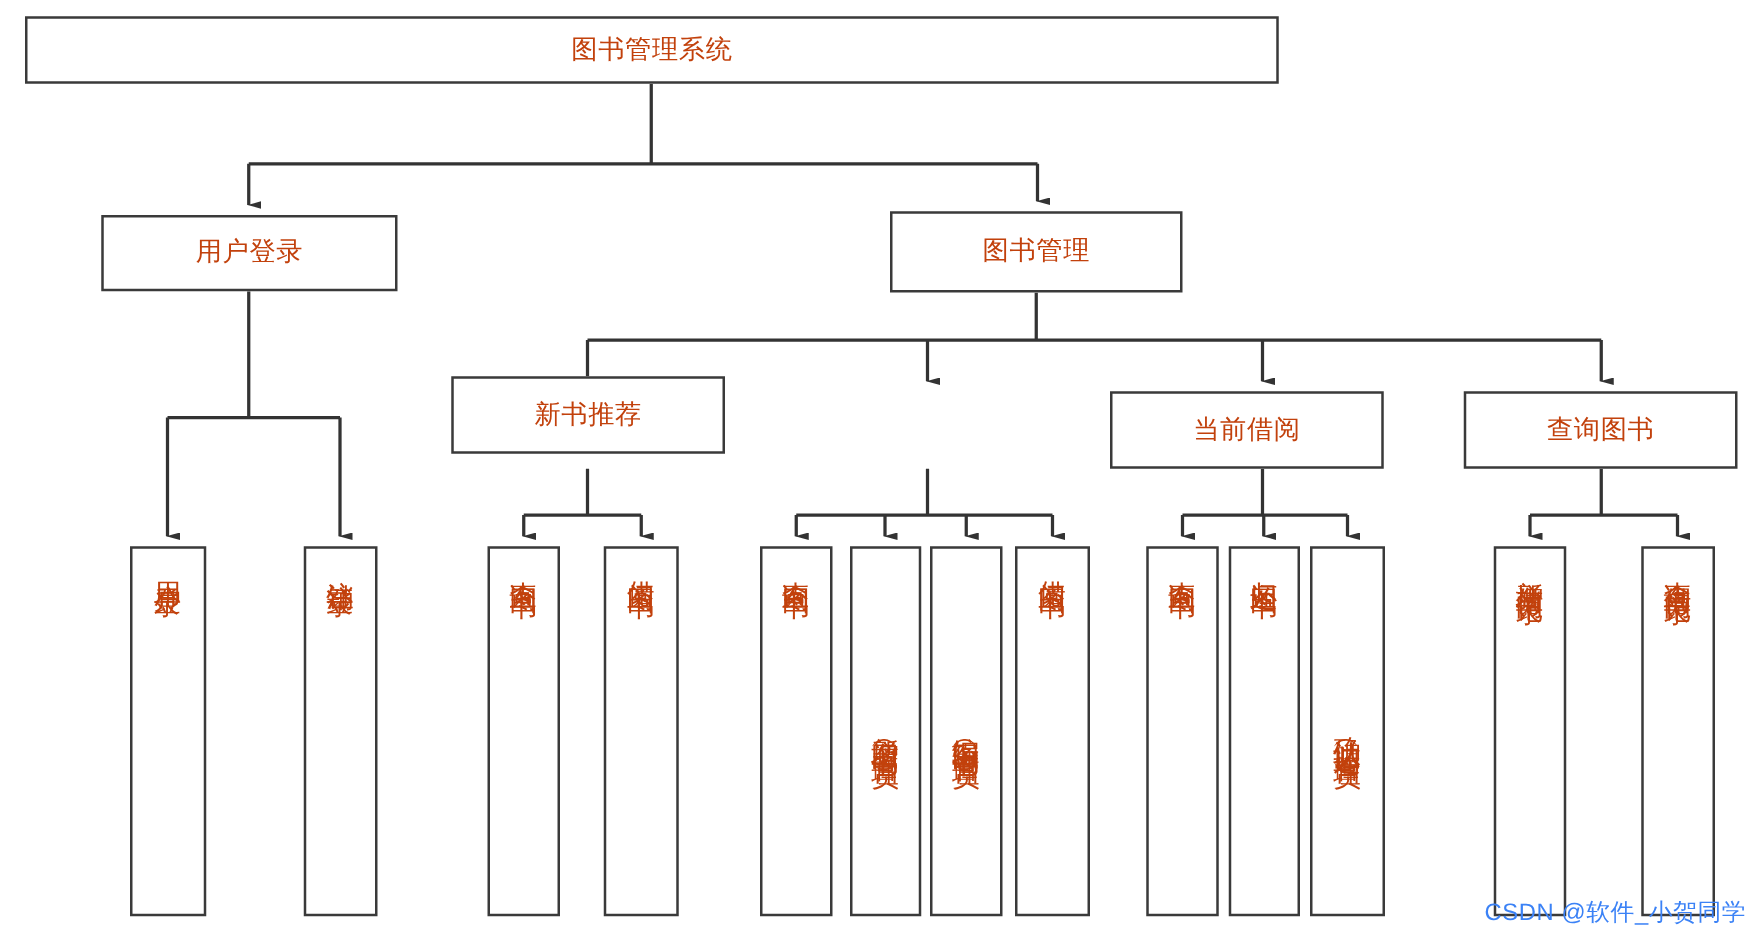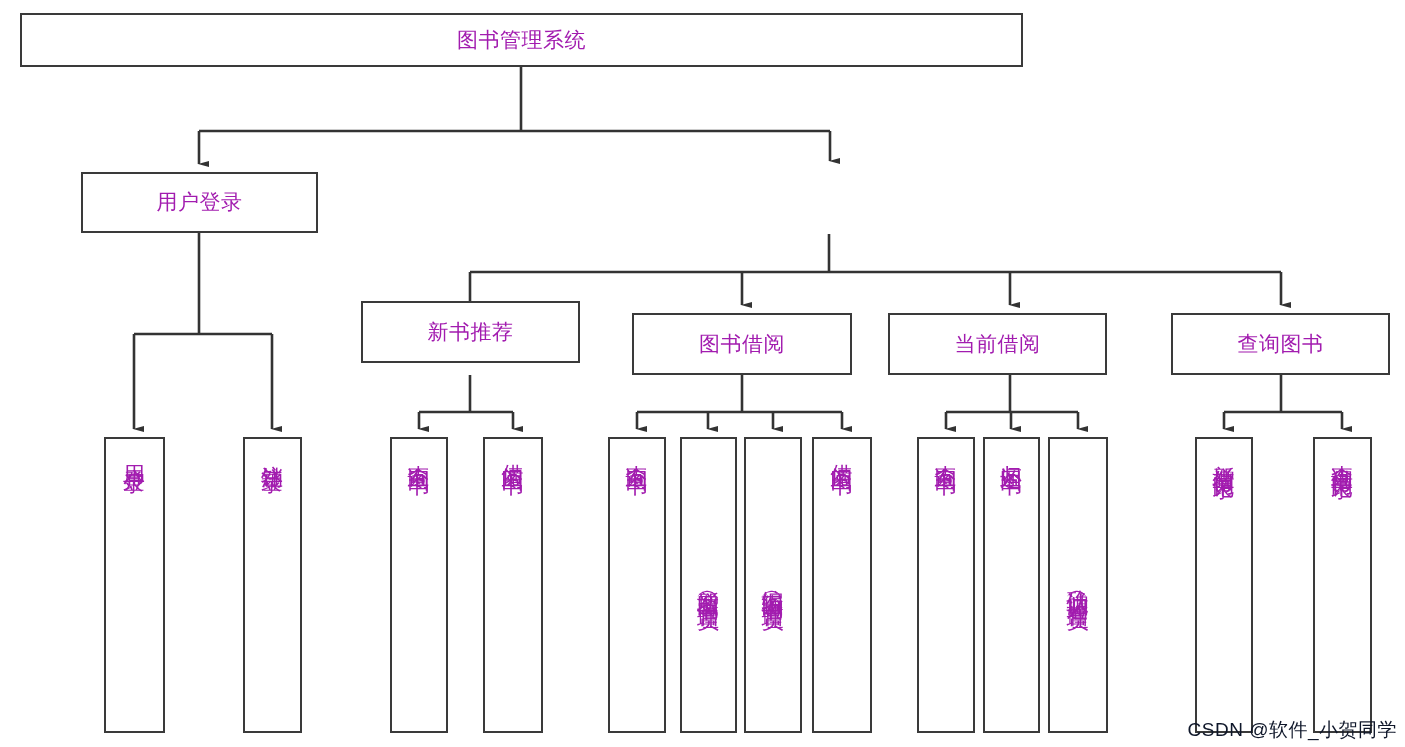--- a/index.html
+++ b/index.html
@@ -18,42 +18,42 @@
     border:2px solid #3a3a3a;
     display:flex;
     align-items:center;
     justify-content:center;
     overflow:hidden;
   }
   .node .lbl{
     font-size:21px;
     line-height:1.15;
     letter-spacing:0.5px;
-    color:#a21caf;
+    color:#c2410c;
     white-space:nowrap;
   }
   
   .leaf .lbl{
     writing-mode:vertical-rl;
     text-orientation:upright;
     font-size:22px;
     line-height:1.05;
     letter-spacing:3px;
     white-space:normal;
     text-align:center;
     max-height:288px;
   }
   .leaf{align-items:flex-start;padding-top:8px;}
   .leaf.tall{align-items:center;padding-top:0;}
 
   #watermark{
     position:absolute;
     right:8px;bottom:4px;
     font-size:19px;
-    color:#0f172a;
+    color:#3b82f6;
     letter-spacing:0.5px;
     white-space:nowrap;
     pointer-events:none;
   }
 </style>
 </head>
 <body>
 
 <div id="stage">
 
@@ -107,26 +107,26 @@
     </g>
   </svg>
 
   <div class="node" style="left:20px;top:13px;width:1003px;height:54px;">
     <span class="lbl">图书管理系统</span>
   </div>
 
   <div class="node" style="left:81px;top:172px;width:237px;height:61px;">
     <span class="lbl">用户登录</span>
   </div>
+  <div class="node" style="left:712px;top:169px;width:234px;height:65px;">
+    <span class="lbl">图书管理</span>
+  </div>
 
   <div class="node" style="left:361px;top:301px;width:219px;height:62px;">
     <span class="lbl">新书推荐</span>
-  </div>
-  <div class="node" style="left:632px;top:313px;width:220px;height:62px;">
-    <span class="lbl">图书借阅</span>
   </div>
   <div class="node" style="left:888px;top:313px;width:219px;height:62px;">
     <span class="lbl">当前借阅</span>
   </div>
   <div class="node" style="left:1171px;top:313px;width:219px;height:62px;">
     <span class="lbl">查询图书</span>
   </div>
 
   <div class="node leaf" style="left:104px;top:437px;width:61px;height:296px;">
     <span class="lbl">用户登录</span>

